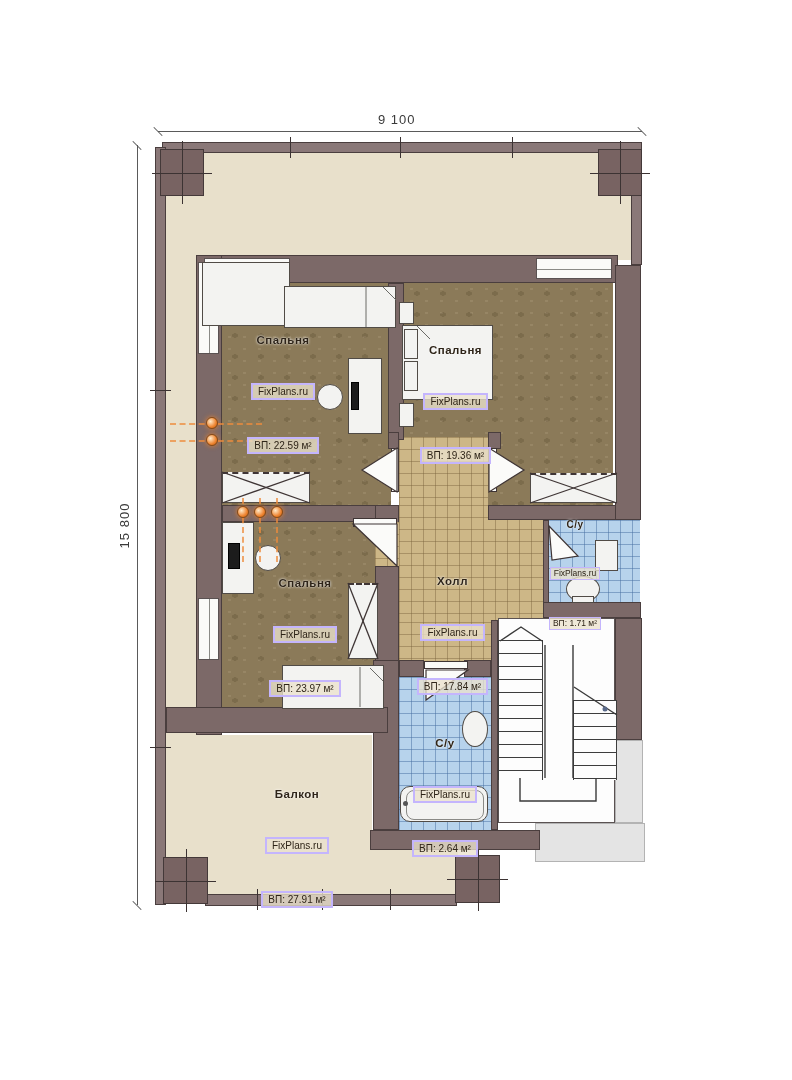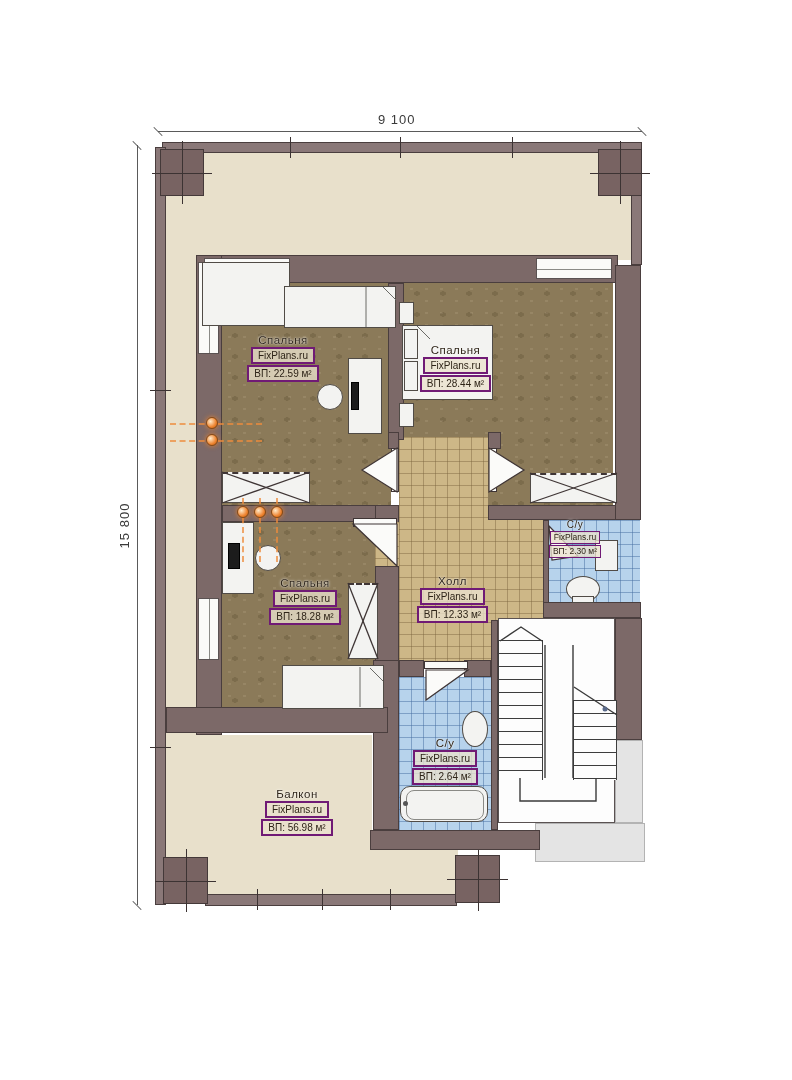--- a/index.html
+++ b/index.html
@@ -41,24 +41,24 @@
   .wdash{border-top:2px dashed #3f3535;}
   
   .lamp{position:absolute;width:12px;height:12px;border-radius:50%;
     background:radial-gradient(circle at 35% 35%, #ffe9c8, #ef8430 60%, #b55a12);
     border:1px solid #8a4a12;box-shadow:0 0 5px rgba(240,130,40,0.9);box-sizing:border-box;}
   .dash-h{position:absolute;border-top:2px dashed rgba(238,140,60,0.75);}
   .dash-v{position:absolute;border-left:2px dashed rgba(238,140,60,0.75);}
   
   .rlabel{position:absolute;display:flex;flex-direction:column;align-items:center;gap:1px;
     color:#2e2418;text-align:center;}
-  .rname{font-size:11.5px;font-weight:normal;letter-spacing:0.5px;
+  .rname{font-size:11.5px;font-weight:bold;letter-spacing:0.5px;
     text-shadow:0 0 3px rgba(255,255,255,0.85), 0 0 1px rgba(255,255,255,0.9);white-space:nowrap;}
-  .rbox{font-size:10px;border:2px solid #701a75;background:rgba(235,226,205,0.78);
-    padding:0px 5px;line-height:13px;white-space:nowrap;}
+  .rbox{font-size:10px;border:2px solid #c4b5fd;background:rgba(235,226,205,0.78);
+    padding:0px 5px;line-height:13px;white-space:nowrap;margin-top:36px;}
   .small .rname{font-size:10px;}
   .small .rbox{font-size:8.5px;padding:0 3px;line-height:11px;border-width:1.5px;}
   
   .dimline{position:absolute;background:#5a5a5a;}
   .dimtick{position:absolute;width:12px;height:1px;background:#5a5a5a;transform:rotate(45deg);}
   .dimtext{position:absolute;font-size:13px;color:#3a3a3a;letter-spacing:1px;}
   svg.overlay{position:absolute;left:0;top:0;pointer-events:none;}
 </style>
 </head>
 <body>
@@ -216,41 +216,41 @@
   </svg>
 
   <div class="rlabel" style="left:228px;top:334px;width:110px;">
     <span class="rname">Спальня</span>
     <span class="rbox">FixPlans.ru</span>
     <span class="rbox">ВП: 22.59 м²</span>
   </div>
   <div class="rlabel" style="left:408px;top:344px;width:95px;">
     <span class="rname">Спальня</span>
     <span class="rbox">FixPlans.ru</span>
-    <span class="rbox">ВП: 28.44 м²</span>
+    <span class="rbox">ВП: 19.36 м²</span>
   </div>
   <div class="rlabel" style="left:250px;top:577px;width:110px;">
     <span class="rname">Спальня</span>
     <span class="rbox">FixPlans.ru</span>
-    <span class="rbox">ВП: 18.28 м²</span>
+    <span class="rbox">ВП: 23.97 м²</span>
   </div>
   <div class="rlabel" style="left:405px;top:575px;width:95px;">
     <span class="rname">Холл</span>
     <span class="rbox">FixPlans.ru</span>
-    <span class="rbox">ВП: 12.33 м²</span>
+    <span class="rbox">ВП: 17.84 м²</span>
   </div>
   <div class="rlabel small" style="left:538px;top:519px;width:74px;">
     <span class="rname">С/у</span>
     <span class="rbox">FixPlans.ru</span>
-    <span class="rbox">ВП: 2.30 м²</span>
+    <span class="rbox">ВП: 1.71 м²</span>
   </div>
   <div class="rlabel" style="left:400px;top:737px;width:90px;">
     <span class="rname">С/у</span>
     <span class="rbox">FixPlans.ru</span>
     <span class="rbox">ВП: 2.64 м²</span>
   </div>
   <div class="rlabel" style="left:242px;top:788px;width:110px;">
     <span class="rname">Балкон</span>
     <span class="rbox">FixPlans.ru</span>
-    <span class="rbox">ВП: 56.98 м²</span>
+    <span class="rbox">ВП: 27.91 м²</span>
   </div>
 
 </div>
 
 </body></html>

